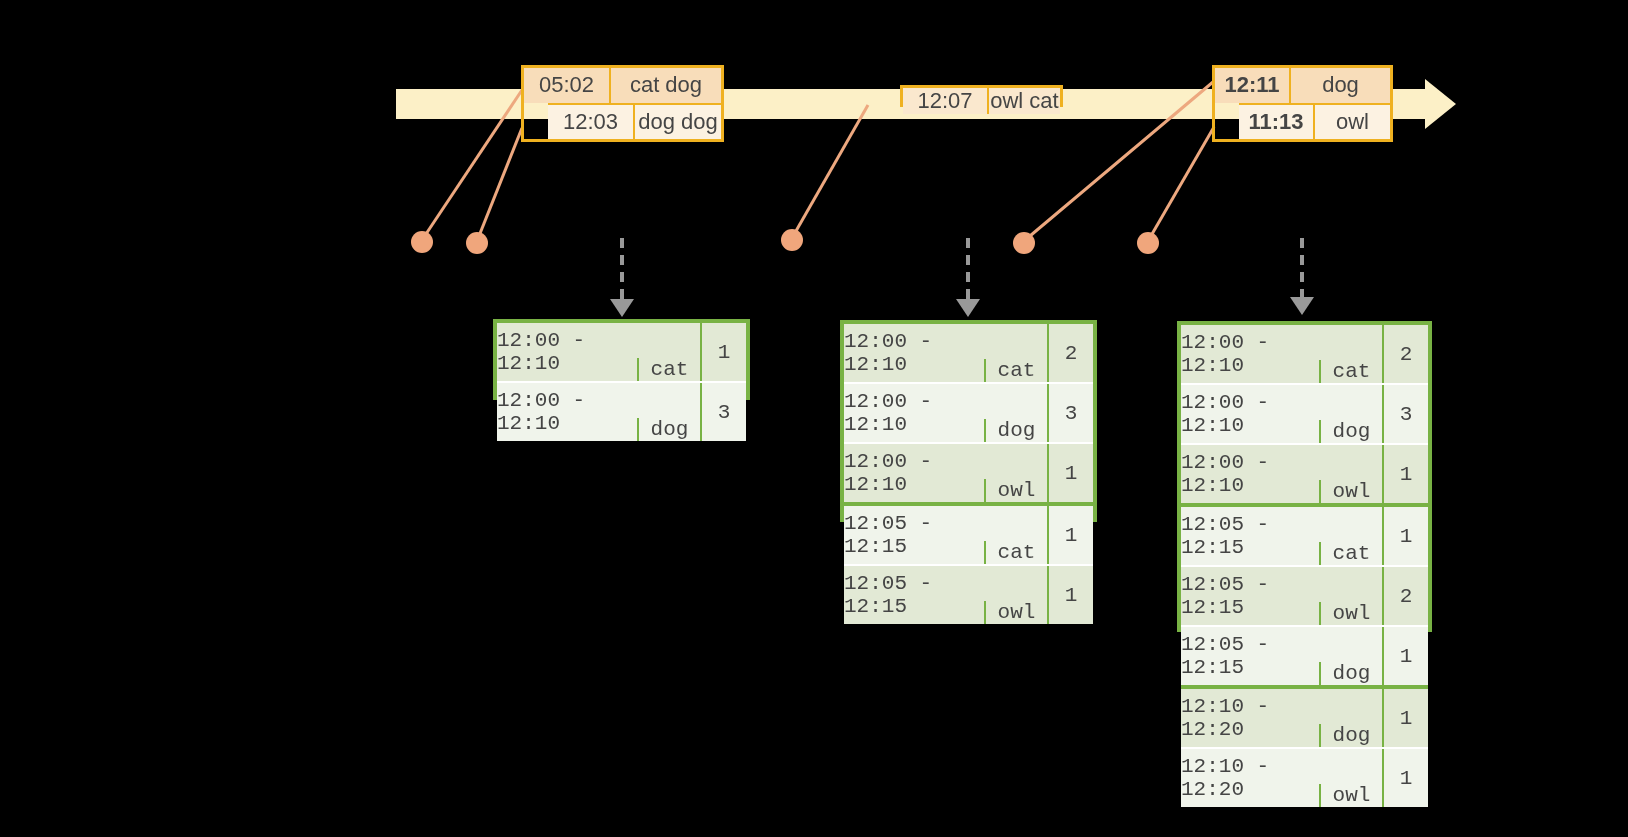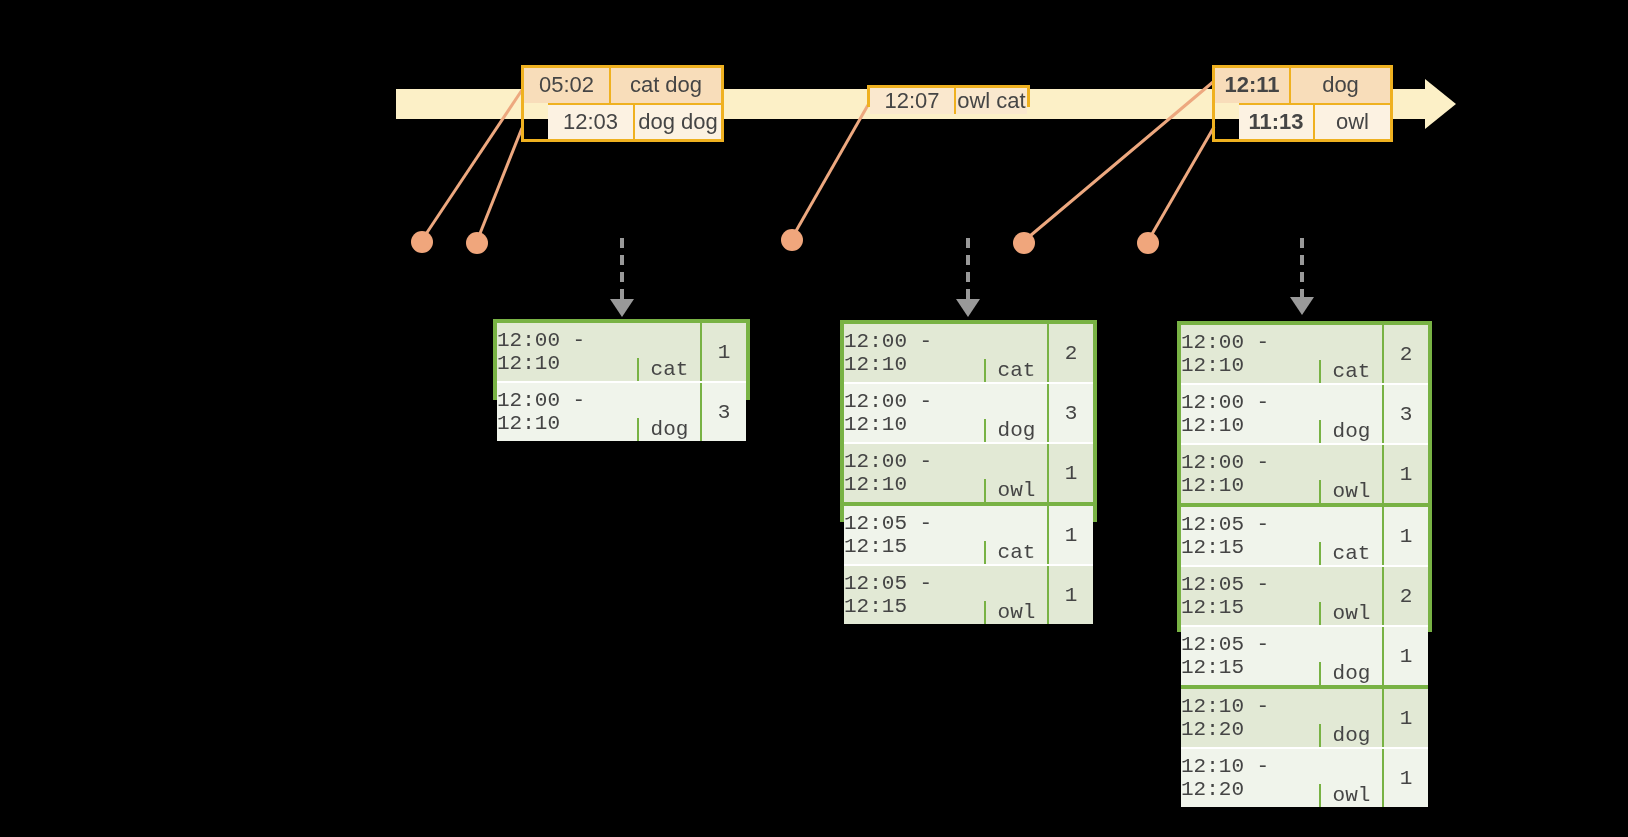--- a/index.html
+++ b/index.html
@@ -13,21 +13,21 @@
   .erow{display:flex;flex:1;align-items:stretch;}
   .erow+.erow{border-top:2px solid var(--event_border);}
   .erow.dark{background:var(--event_row_dark);}
   .erow.light{background:var(--event_row_light);margin-left:24px;}
   .erow.single{background:var(--event_row_single);}
   .ecell{display:flex;align-items:center;justify-content:center;
          color:var(--text);font-size:22px;}
   .ecell.c-word{flex:1;border-left:2px solid var(--event_border);}
   #et0 .c-time{width:85px;} #et1 .c-time{width:84px;} #et2 .c-time{width:74px;font-weight:bold;}
   #et0{left:521px;top:65px;width:203px;height:77px;}
-  #et1{left:867px;top:85px;width:163px;height:22px;}
+  #et1{left:900px;top:85px;width:163px;height:22px;}
   #et2{left:1212px;top:65px;width:181px;height:77px;}
 
   
   .rtable{position:absolute;box-sizing:border-box;border:4px solid var(--result_border);
           display:flex;flex-direction:column;}
   .rrow{display:flex;flex:1;align-items:stretch;font-family:Liberation Mono, monospace;}
   .rrow.dark{background:var(--result_row_dark);}
   .rrow.light{background:var(--result_row_light);}
   .rrow.cont{border-top:2px solid #ffffff;}
   .rrow.group{border-top:4px solid var(--result_border);}

